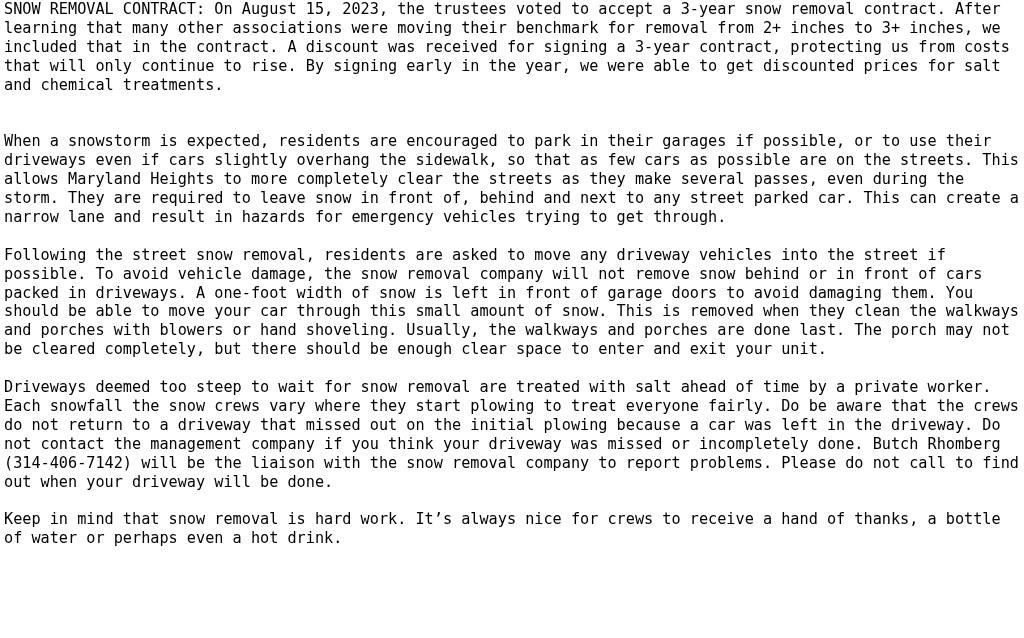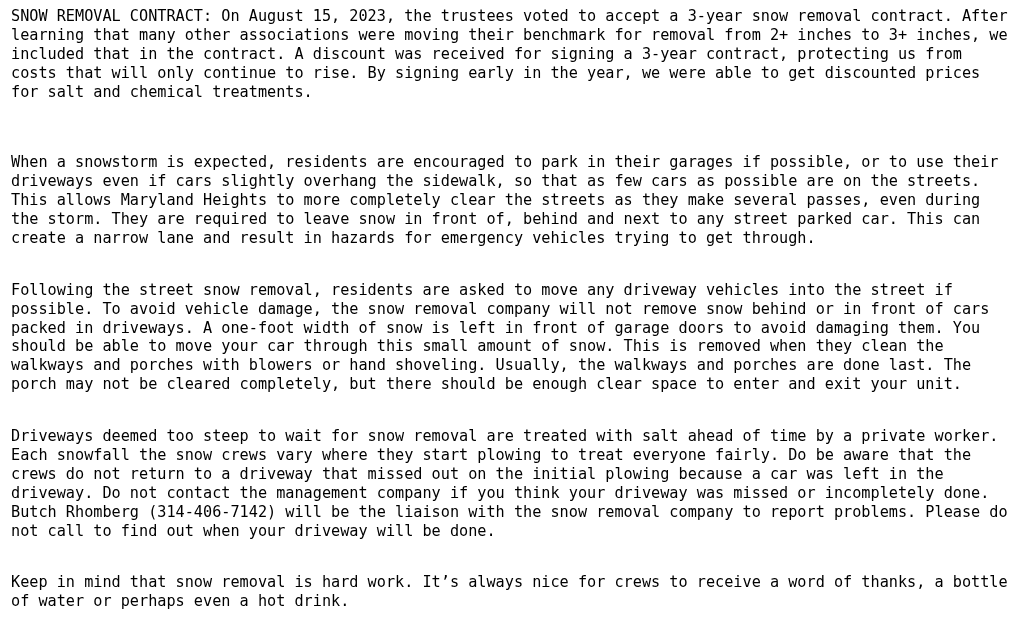--- a/index.html
+++ b/index.html
@@ -18,21 +18,21 @@
     width: 1024px;
     padding: 0px 4px 0 4px;
   }
   .para {
     font-family: "DejaVu Sans Mono", monospace;
     font-size: 15.2px;
     line-height: 18.9px;
     color: #000000;
     white-space: pre-wrap;
     word-wrap: break-word;
-    margin: 7px;
+    margin: 0;
     letter-spacing: 0px;
   }
   .spacer {
     height: 18.9px;
   }
 </style>
 </head>
 <body>
 
 <div class="doc">
@@ -44,15 +44,15 @@
 
   <p class="para">When a snowstorm is expected, residents are encouraged to park in their garages if possible, or to use their driveways even if cars slightly overhang the sidewalk, so that as few cars as possible are on the streets. This allows Maryland Heights to more completely clear the streets as they make several passes, even during the storm. They are required to leave snow in front of, behind and next to any street parked car. This can create a narrow lane and result in hazards for emergency vehicles trying to get through.</p>
   <div class="spacer"></div>
 
   <p class="para">Following the street snow removal, residents are asked to move any driveway vehicles into the street if possible. To avoid vehicle damage, the snow removal company will not remove snow behind or in front of cars packed in driveways. A one-foot width of snow is left in front of garage doors to avoid damaging them. You should be able to move your car through this small amount of snow. This is removed when they clean the walkways and porches with blowers or hand shoveling. Usually, the walkways and porches are done last. The porch may not be cleared completely, but there should be enough clear space to enter and exit your unit.</p>
   <div class="spacer"></div>
 
   <p class="para">Driveways deemed too steep to wait for snow removal are treated with salt ahead of time by a private worker. Each snowfall the snow crews vary where they start plowing to treat everyone fairly. Do be aware that the crews do not return to a driveway that missed out on the initial plowing because a car was left in the driveway. Do not contact the management company if you think your driveway was missed or incompletely done. Butch Rhomberg (314-406-7142) will be the liaison with the snow removal company to report problems. Please do not call to find out when your driveway will be done.</p>
   <div class="spacer"></div>
 
-  <p class="para">Keep in mind that snow removal is hard work. It’s always nice for crews to receive a word of thanks, a bottle of water or perhaps even a hot drink.</p>
+  <p class="para">Keep in mind that snow removal is hard work. It’s always nice for crews to receive a hand of thanks, a bottle of water or perhaps even a hot drink.</p>
 
 </div>
 
 </body></html>

